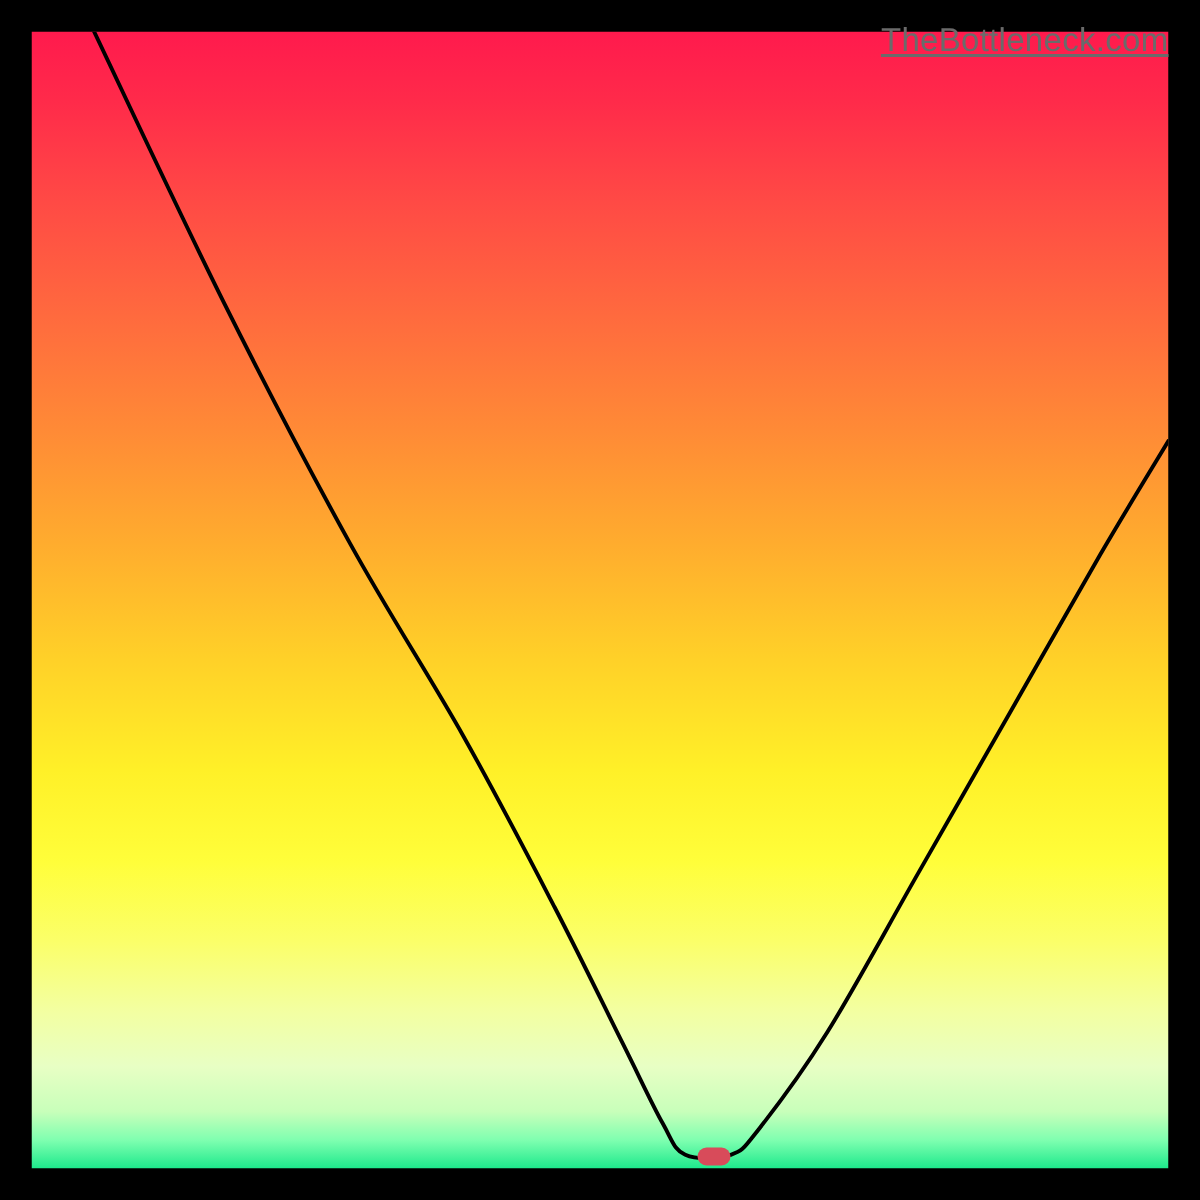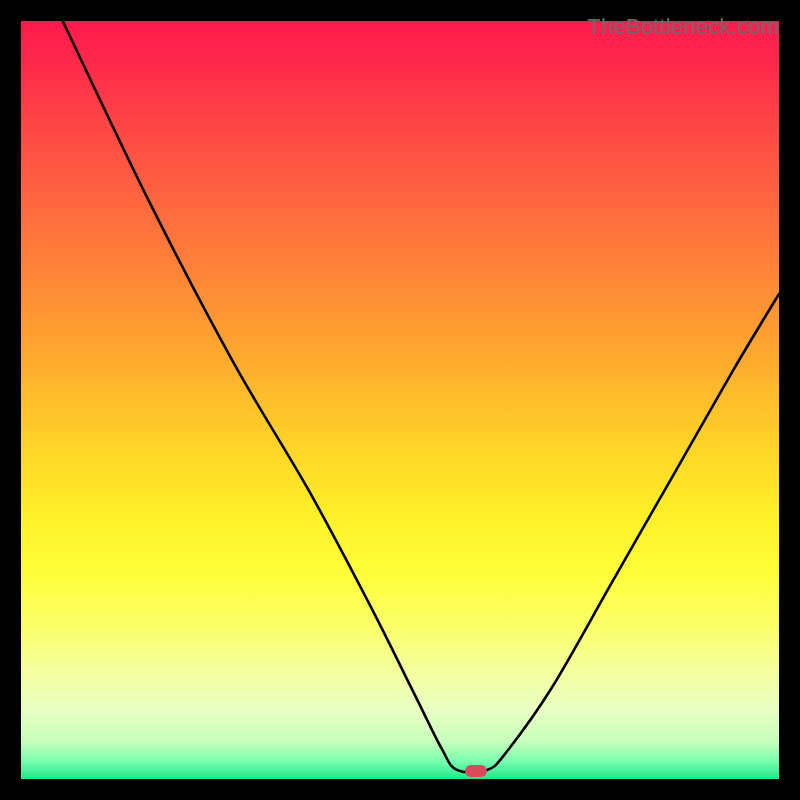--- a/index.html
+++ b/index.html
@@ -69,20 +69,21 @@
   .watermark {
     position: absolute;
     top: 0px;
     right: 7px;
     font-family: Arial, Helvetica, sans-serif;
     font-size: 22px;
     font-weight: 500;
     color: #6b6b6b;
     letter-spacing: 0.2px;
     user-select: none;
+    text-decoration: underline;
   }
 </style>
 </head>
 <body>
 
 <div class="frame">
   <div class="plot-area">
     <div class="gradient"></div>
     <svg class="curve" viewBox="0 0 758 758" preserveAspectRatio="none">
       <path id="curve-path" d="M 41.69 0.00 C 56.22 30.32, 100.44 125.07, 128.86 181.92 C 157.29 238.77, 185.71 293.09, 212.24 341.10 C 238.77 389.11, 265.30 429.53, 288.04 469.96 C 310.78 510.39, 330.99 549.55, 348.68 583.66 C 366.37 617.77, 382.16 650.62, 394.16 674.62 C 406.16 698.62, 413.74 715.30, 420.69 727.68 C 427.64 740.06, 428.27 745.37, 435.85 748.90 C 443.43 752.44, 457.96 751.81, 466.17 748.90 C 474.38 746.00, 474.38 745.11, 485.12 731.47 C 495.86 717.83, 512.91 695.46, 530.60 667.04 C 548.29 638.62, 571.03 596.29, 591.24 560.92 C 611.45 525.55, 631.67 490.17, 651.88 454.80 C 672.09 419.43, 694.83 379.00, 712.52 348.68 C 730.21 318.36, 750.42 285.51, 758.00 272.88" fill="none" stroke="#000000" stroke-width="2.6" stroke-linecap="round" stroke-linejoin="round"></path>

